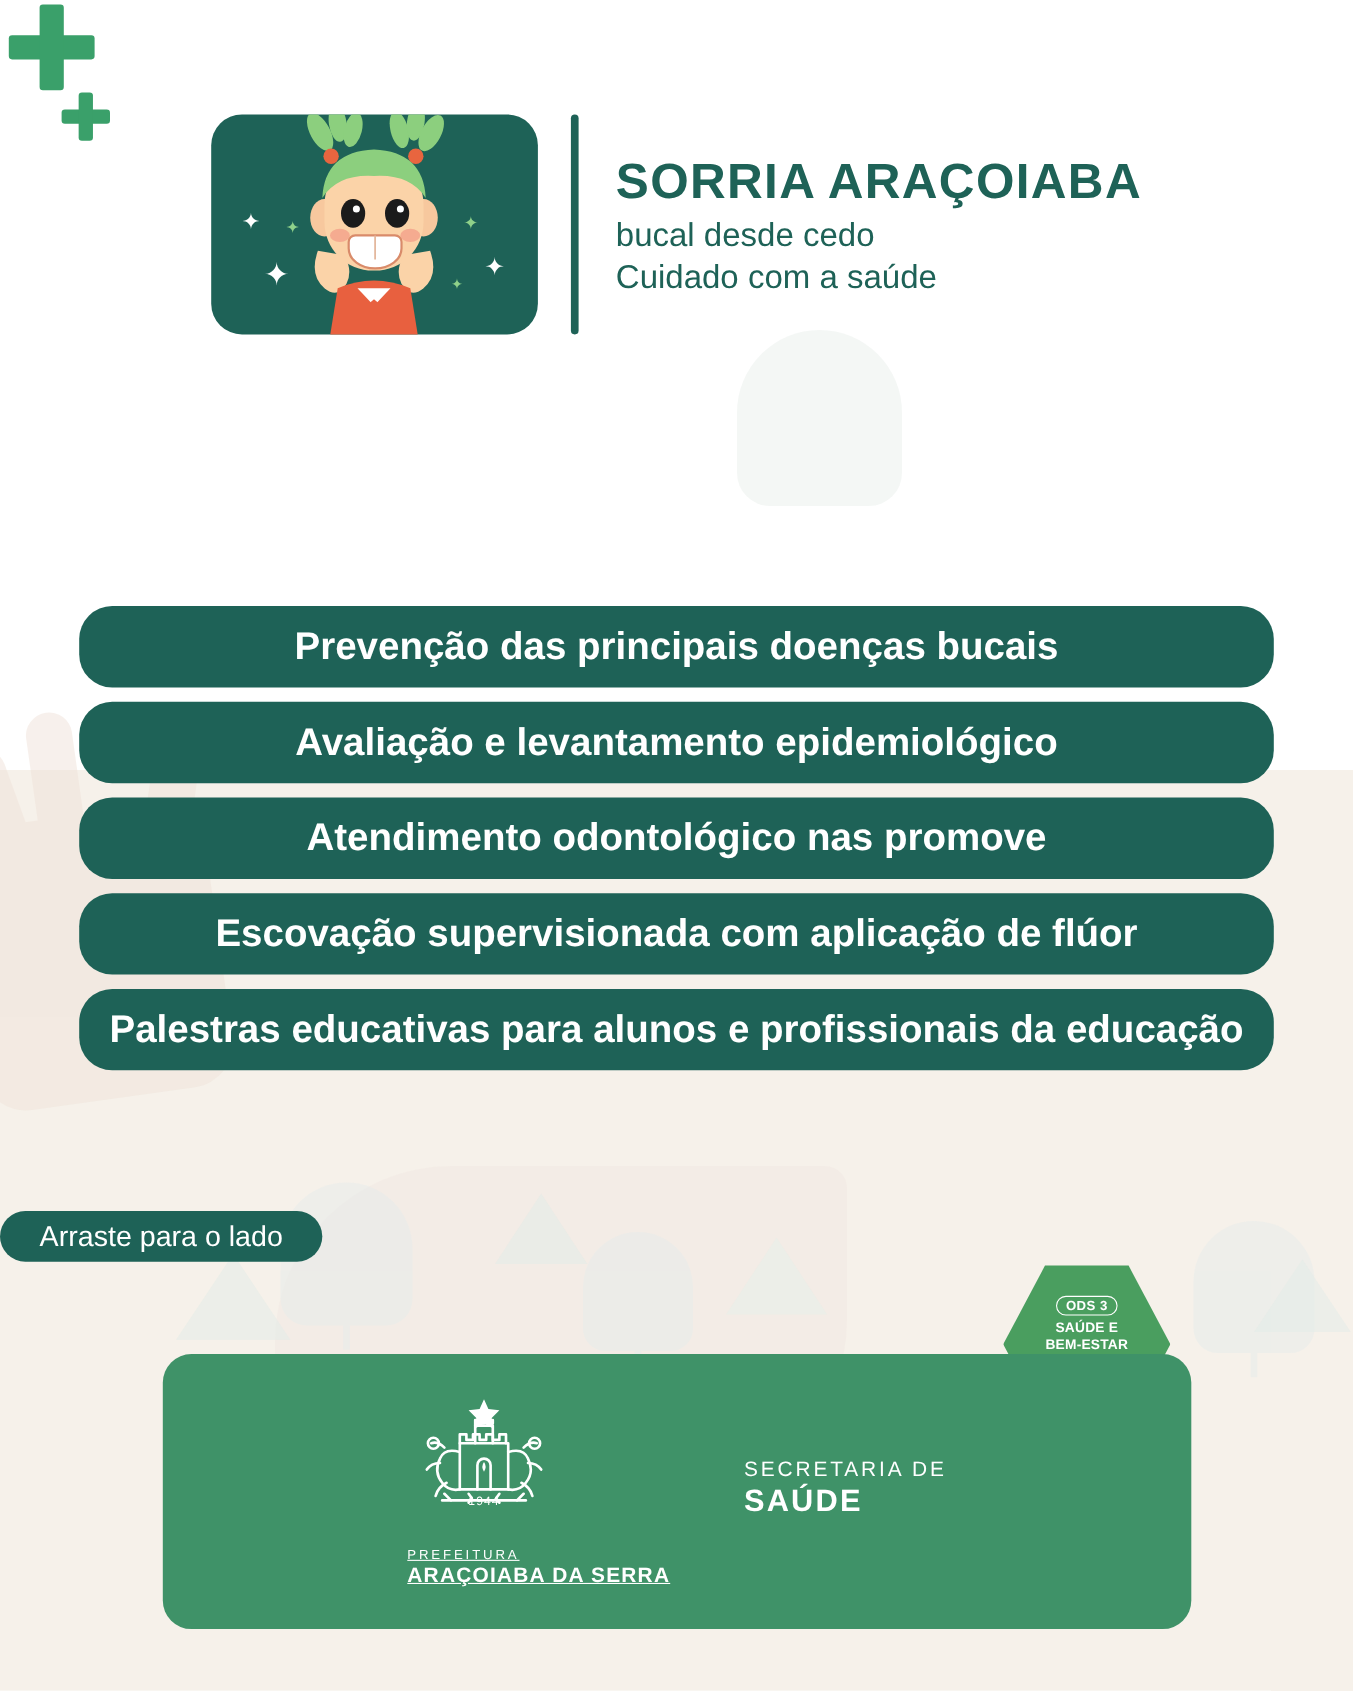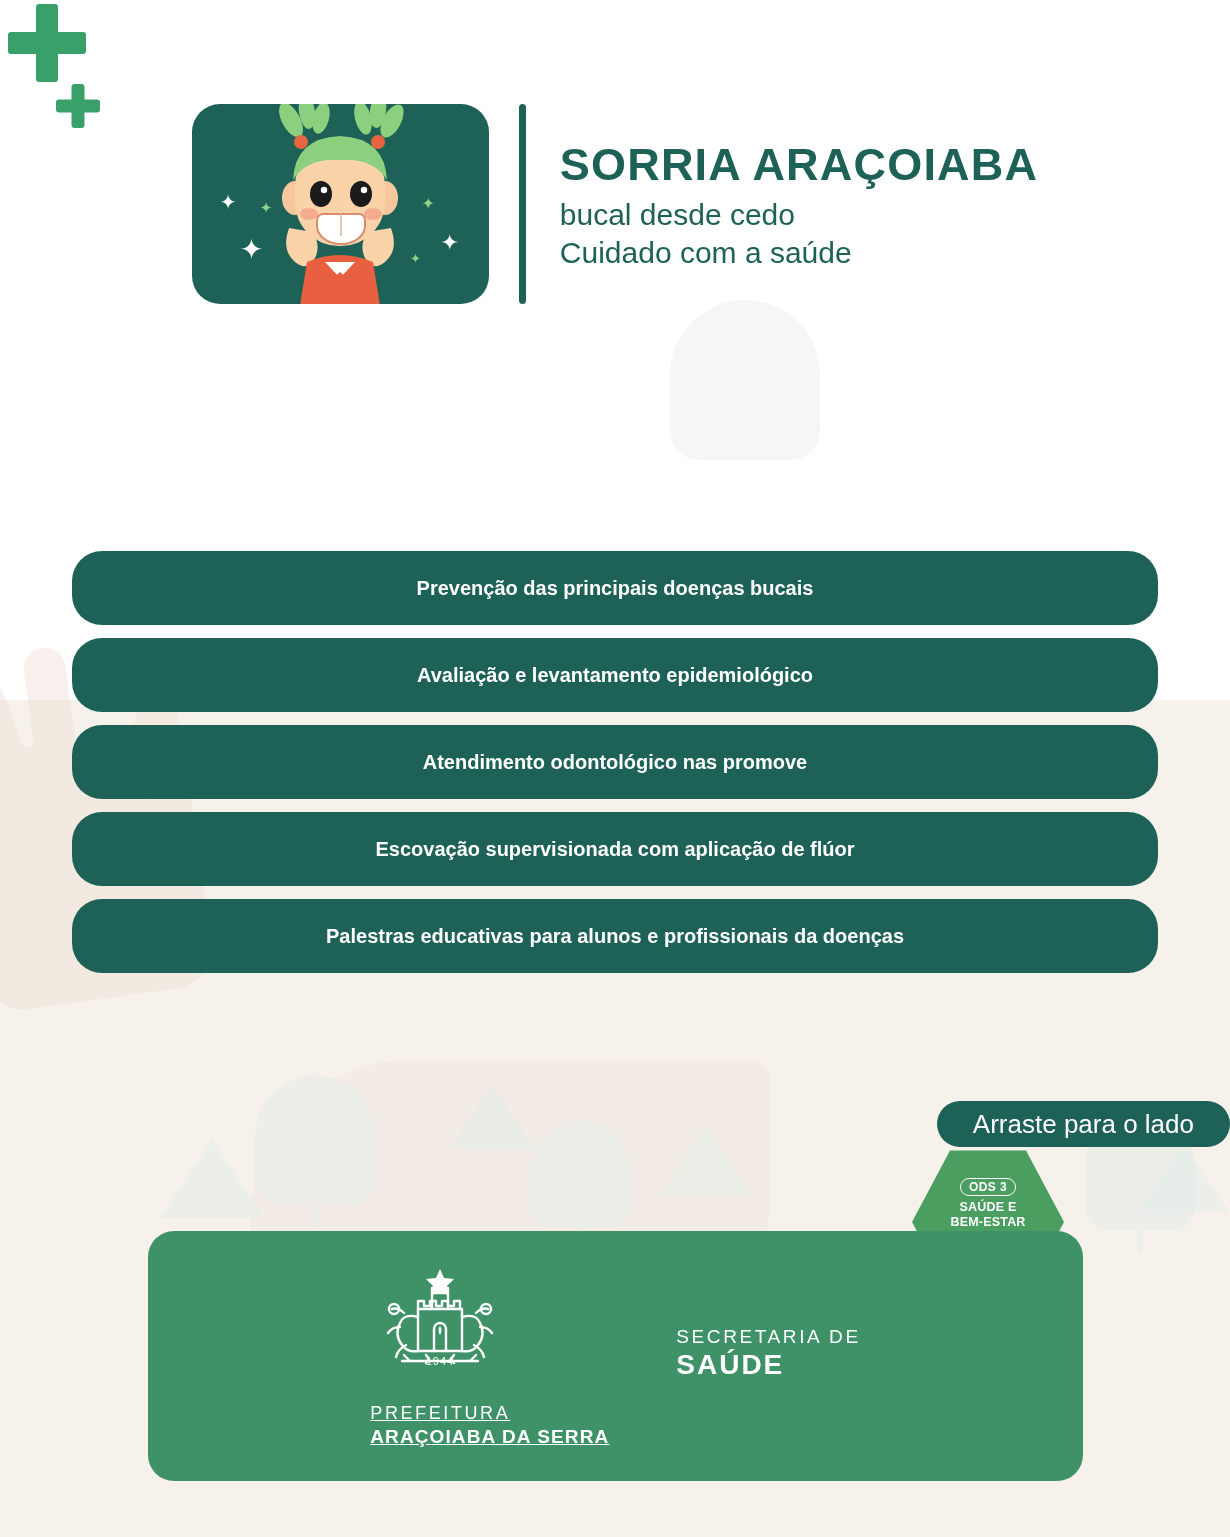--- a/index.html
+++ b/index.html
@@ -249,41 +249,41 @@
     width: 1086px;
   }
   .pill {
     background: #1e6257;
     color: #ffffff;
     border-radius: 30px;
     height: 74px;
     display: flex;
     align-items: center;
     justify-content: center;
-    font-size: 20px;
+    font-size: 35px;
     font-weight: bold;
     margin-bottom: 13px;
     padding: 0 24px;
     box-sizing: border-box;
     text-align: center;
   }
   .pill-1 { width: 1086px; }
   .pill-2 { width: 1086px; }
   .pill-3 { width: 1086px; }
   .pill-4 { width: 1086px; }
   .pill-5 { width: 1086px; }
   .pill-6 { width: 1086px; }
 
   .swipe-wrap {
     position: absolute;
     left: 0;
     top: 1101px;
     width: 1230px;
     display: flex;
-    justify-content: flex-end;
+    justify-content: flex-start;
   }
   .swipe {
     background: #1e6257;
     color: #ffffff;
     border-radius: 24px;
     height: 46px;
     display: flex;
     align-items: center;
     justify-content: center;
     font-size: 26px;
@@ -345,21 +345,21 @@
     display: flex;
     flex-direction: column;
     width: 260px;
     text-decoration: underline;
   }
   .crest {
     width: 140px;
     height: 118px;
   }
   .crest-caption-small {
-    font-size: 18px;
+    font-size: 12px;
     letter-spacing: 2.6px;
     margin-top: 20px;
   }
   .crest-caption-big {
     font-size: 19px;
     font-weight: bold;
     letter-spacing: 1.1px;
     margin-top: 2px;
   }
   .sec-block {
@@ -475,21 +475,21 @@
       <div class="brand-sub">Cuidado com a saúde</div>
     </div>
   </div>
 
 
   <div class="pill-list">
     <div class="pill pill-1">Prevenção das principais doenças bucais</div>
     <div class="pill pill-2">Avaliação e levantamento epidemiológico</div>
     <div class="pill pill-3">Atendimento odontológico nas promove</div>
     <div class="pill pill-4">Escovação supervisionada com aplicação de flúor</div>
-    <div class="pill pill-5">Palestras educativas para alunos e profissionais da doenças</div>
+    <div class="pill pill-5">Palestras educativas para alunos e profissionais da educação</div>
   </div>
 
   <div class="swipe-wrap">
     <div class="swipe">Arraste para o lado</div>
   </div>
 
   <div class="ods-badge">
     <div class="ods-tag">ODS 3</div>
     <div class="ods-text">SAÚDE E</div>
     <div class="ods-text">BEM-ESTAR</div>

